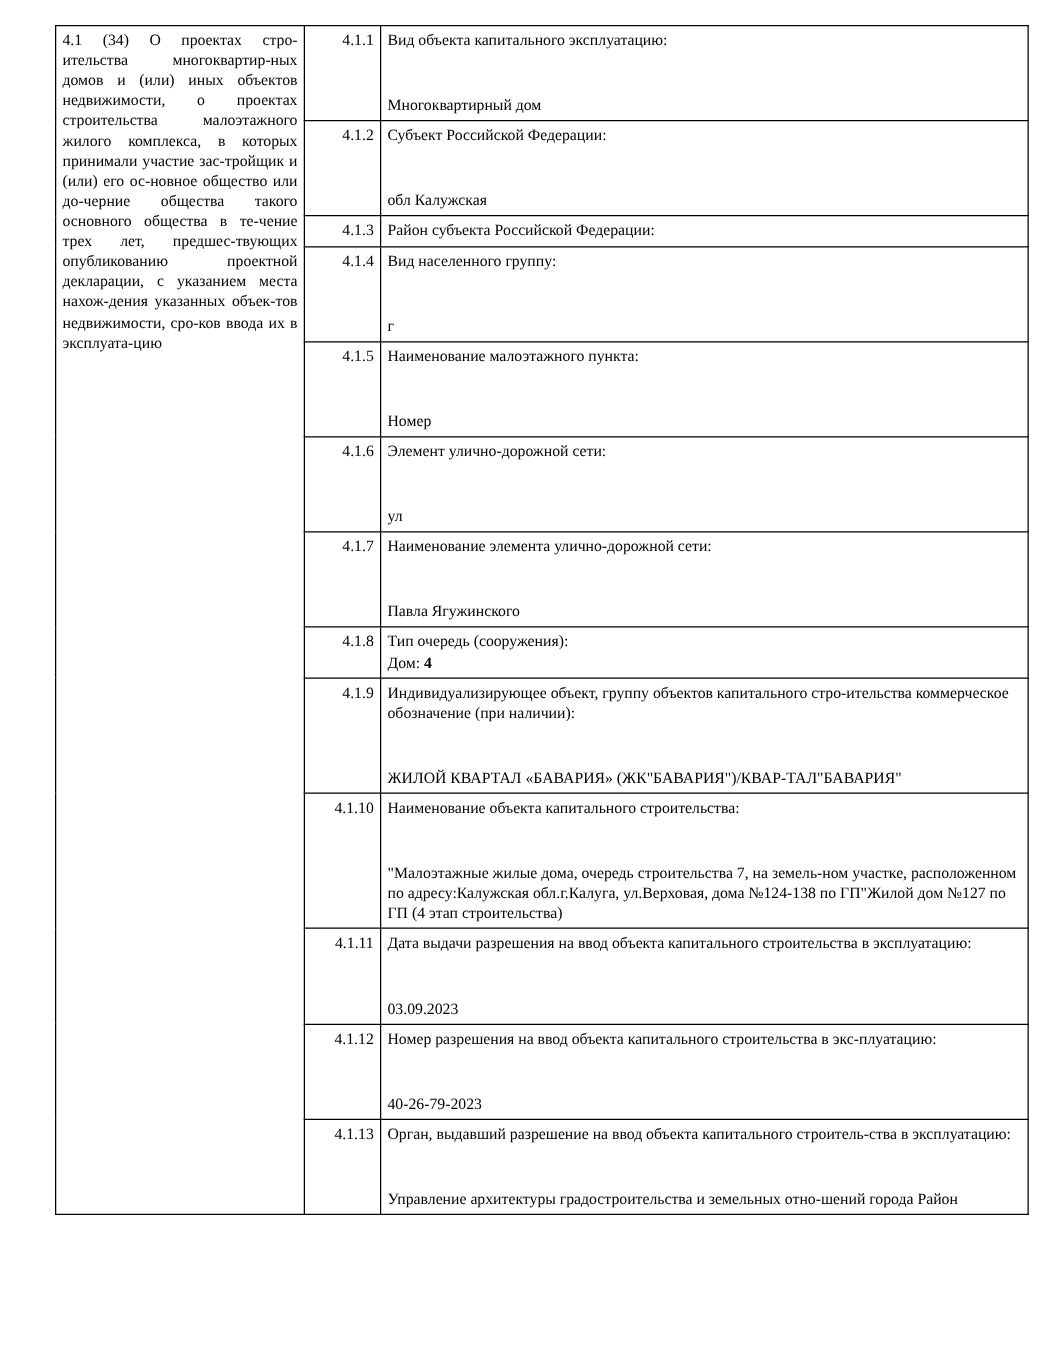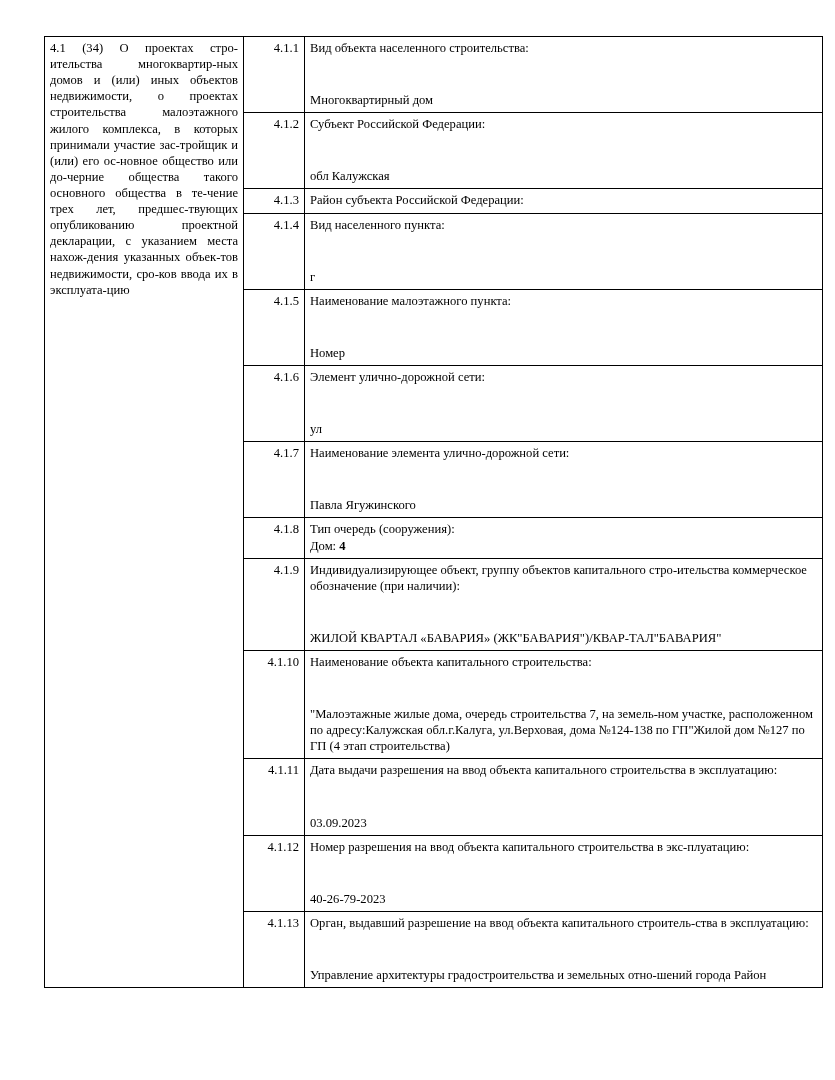--- a/index.html
+++ b/index.html
@@ -10,21 +10,21 @@
   body {
     width: 835px;
     min-height: 1080px;
     font-family: "Liberation Serif", "DejaVu Serif", serif;
     color: #000000;
   }
   .page {
     width: 835px;
     min-height: 1080px;
     box-sizing: border-box;
-    padding: 36px 44px 20px 44px;
+    padding: 20px 44px 20px 44px;
     background: #ffffff;
   }
   table.decl {
     border-collapse: collapse;
     width: 747px;
     table-layout: fixed;
   }
   table.decl td {
     border: 1px solid #000000;
     vertical-align: top;
@@ -73,21 +73,21 @@
 
 <div class="page">
   <table class="decl">
     <tbody>
       <tr>
         <td class="col-desc" rowspan="13">
           <span class="desc-text">4.1 (34) О проектах стро-ительства многоквартир-ных домов и (или) иных объектов недвижимости, о проектах строительства малоэтажного жилого комплекса, в которых принимали участие зас-тройщик и (или) его ос-новное общество или до-черние общества такого основного общества в те-чение трех лет, предшес-твующих опубликованию проектной декларации, с указанием места нахож-дения указанных объек-тов недвижимости, сро-ков ввода их в эксплуата-цию</span>
         </td>
         <td class="col-num mid">4.1.1</td>
         <td class="col-val mid">
-          <div class="val-label">Вид объекта населенного строительства:</div>
+          <div class="val-label">Вид объекта капитального эксплуатацию:</div>
           <div class="val-strong">Многоквартирный дом</div>
         </td>
       </tr>
 
       <tr>
         <td class="col-num mid">4.1.2</td>
         <td class="col-val">
           <div class="val-label">Субъект Российской Федерации:</div>
           <div class="val-strong">обл Калужская</div>
         </td>
@@ -96,21 +96,21 @@
       <tr>
         <td class="col-num mid">4.1.3</td>
         <td class="col-val">
           <div class="val-label">Район субъекта Российской Федерации:</div>
         </td>
       </tr>
 
       <tr>
         <td class="col-num mid">4.1.4</td>
         <td class="col-val">
-          <div class="val-label">Вид населенного пункта:</div>
+          <div class="val-label">Вид населенного группу:</div>
           <div class="val-strong">г</div>
         </td>
       </tr>
 
       <tr>
         <td class="col-num mid">4.1.5</td>
         <td class="col-val">
           <div class="val-label">Наименование малоэтажного пункта:</div>
           <div class="val-strong">Номер</div>
         </td>

